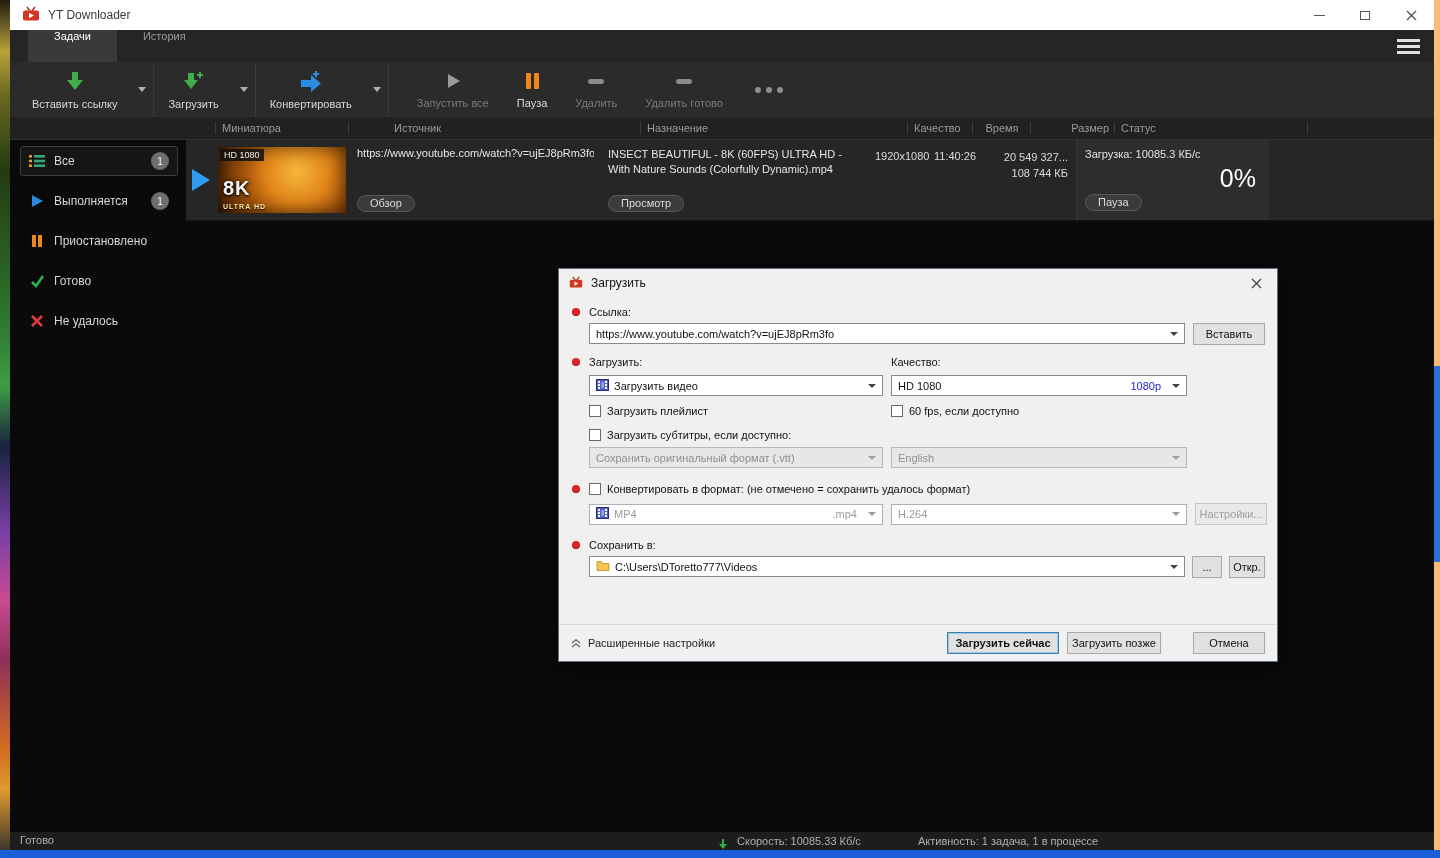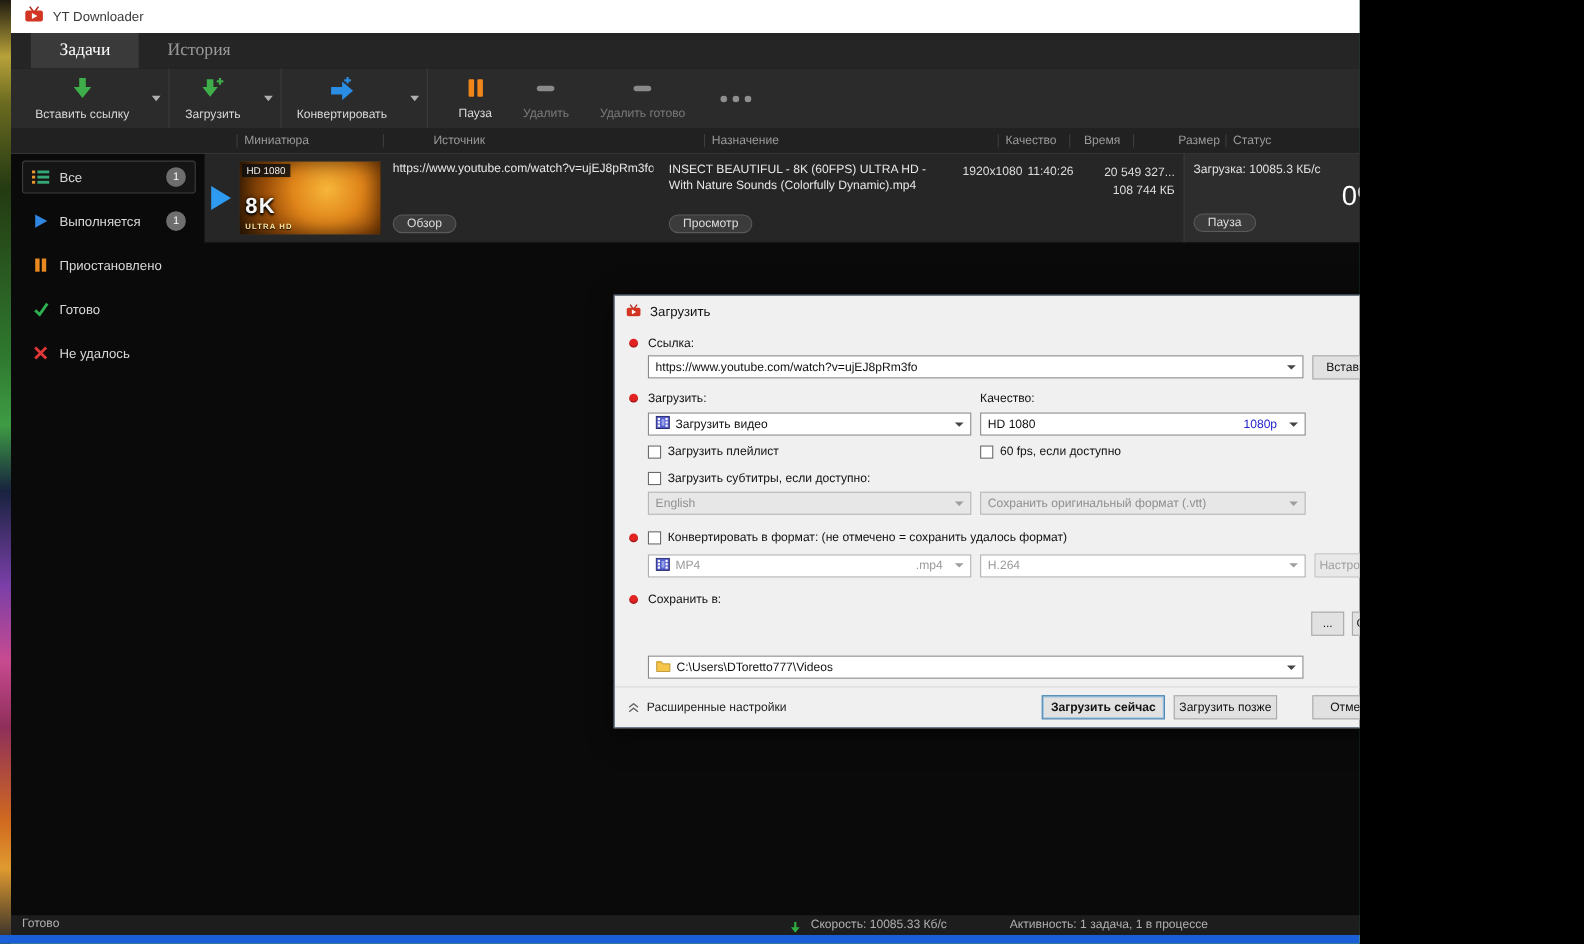--- a/index.html
+++ b/index.html
@@ -1,37 +1,37 @@
 <!DOCTYPE html>
 <html><head>
 <meta charset="utf-8">
 <style>
   * { margin:0; padding:0; box-sizing:border-box; }
   html,body { width:1440px; height:858px; background:#000; font-family:"Liberation Sans",sans-serif; overflow:hidden; }
-  .screen { position:relative; width:1236px; height:858px; background:#86efac; overflow:hidden; }
+  .screen { position:relative; width:1440px; height:858px; background:#fdba74; overflow:hidden; }
 
   
   .edge-left { position:absolute; left:0; top:0; width:10px; height:100%;
     background:linear-gradient(180deg,#201c10 0%,#b8a23a 6%,#6a6a20 11%,#243a12 20%,#2f7a30 38%,#3e9c44 45%,#18233f 52%,#7a3fa8 62%,#c84a90 70%,#8f2f5a 77%,#d06a20 87%,#e09a30 92%,#2a2a2a 100%); }
   .edge-right { position:absolute; right:0; top:366px; width:7px; height:196px; background:#2e6fd6; }
   .edge-bottom { position:absolute; left:0; bottom:0; width:100%; height:8px; background:#1a5ed8; z-index:5; }
 
   .window { position:absolute; left:10px; top:0; width:1424px; height:850px; background:#0a0a0a; display:flex; flex-direction:column; }
 
   
   .titlebar { flex:0 0 30px; background:#fff; display:flex; align-items:center; padding-left:12px; }
   .titlebar .title { font-size:12px; color:#3a3a3a; margin-left:8px; }
   .win-controls { margin-left:auto; display:flex; height:100%; }
   .win-btn { width:46px; display:flex; align-items:center; justify-content:center; }
   .glyph-min { width:11px; height:1px; background:#555; }
   .glyph-max { width:10px; height:9px; border:1px solid #555; }
 
   
   .tabbar { flex:0 0 32px; background:#252525; display:flex; align-items:stretch; padding-left:18px; position:relative; }
-  .tab { padding:0 26px; display:flex; align-items:center; font-size:16px; color:#9a9a9a;font-family:Liberation Serif, serif; }
+  .tab { padding:0 26px; display:flex; align-items:flex-start; font-size:11px; color:#9a9a9a; }
   .tab.active { background:#3a3a3a; color:#fff; }
   .hamburger { position:absolute; right:14px; top:9px; display:flex; flex-direction:column; gap:3px; }
   .hamburger div { width:23px; height:3px; background:#e0e0e0; }
 
   
   .toolbar { flex:0 0 55px; background:#2b2b2b; display:flex; align-items:stretch; padding-left:8px; }
   .tb-btn { display:flex; flex-direction:column; align-items:center; justify-content:center; gap:4px; padding:0 14px; font-size:11px; color:#d8d8d8; }
   .tb-btn.disabled { color:#7a7a7a; }
   .tb-chev { display:flex; align-items:center; padding:0 7px; border-right:1px solid #3a3a3a; }
   .chev-down { width:0; height:0; border-left:4px solid transparent; border-right:4px solid transparent; border-top:5px solid #b0b0b0; }
@@ -122,21 +122,21 @@
   .grid3 { display:grid; grid-template-columns:294px 296px 72px; column-gap:8px; align-items:center; }
   .r-labels { margin-top:11px; }
   .r-combos1 { margin-top:7px; }
   .r-cbx1 { margin-top:9px; }
   .r-subcbx { margin-top:12px; }
   .r-combos2 { margin-top:6px; }
   .r-convert { margin-top:15px; }
   .r-combos3 { margin-top:8px; }
   .r-save { margin-top:14px; }
   .r-path { margin-top:5px; display:flex; gap:7px; }
-  .r-path .combo { flex:1;margin-top:40px; }
+  .r-path .combo { flex:1; }
   .btn-dots { width:30px; flex:0 0 30px; }
   .btn-open { width:36px; flex:0 0 36px; }
   .cbx-row { display:flex; align-items:center; }
   .cbx { width:12px; height:12px; border:1px solid #6a6a6a; background:#fff; display:inline-block; margin-right:6px; flex:0 0 12px; }
   .dlg-footer { position:absolute; left:0; right:0; bottom:0; height:37px; border-top:1px solid #d8d8d8; display:flex; align-items:center; padding:0 12px; }
   .adv { display:flex; align-items:center; gap:7px; color:#222; }
   .dlg-footer .spacer { flex:1; }
   .btn-now { width:112px; }
   .btn-later { width:94px; margin-left:8px; }
   .btn-cancel { width:72px; margin-left:32px; }
@@ -217,20 +217,26 @@
               <path d="M17 1 v6 M14 4 h6" stroke="#2a8ce2" stroke-width="2" fill="none"></path>
             </svg></span>
         <span>Конвертировать</span>
       </div>
       <div class="tb-chev">
           <div class="chev-down"></div>
         </div>
 
       <div class="tb-gap"></div>
 
+      <div class="tb-btn disabled">
+        <span><svg width="20" height="20" viewBox="0 0 20 20">
+              <polygon points="5,3 17,10 5,17" fill="#9a9a9a"></polygon>
+            </svg></span>
+        <span>Запустить все</span>
+      </div>
 
       <div class="tb-btn">
         <span><svg width="20" height="20" viewBox="0 0 20 20">
               <rect x="4" y="2" width="5" height="16" rx="1" fill="#f0861a"></rect>
               <rect x="12" y="2" width="5" height="16" rx="1" fill="#f0861a"></rect>
             </svg></span>
         <span>Пауза</span>
       </div>
 
       <div class="tb-btn disabled">
@@ -444,25 +450,25 @@
           <div></div>
         </div>
 
         <div class="cbx-row r-subcbx">
           <span class="cbx"></span>
           <span class="lbl">Загрузить субтитры, если доступно:</span>
         </div>
 
         <div class="grid3 r-combos2">
           <div class="combo disabled">
+            <span class="val">Сохранить оригинальный формат (.vtt)</span>
+            <span class="arrow"></span>
+          </div>
+          <div class="combo disabled">
             <span class="val">English</span>
-            <span class="arrow"></span>
-          </div>
-          <div class="combo disabled">
-            <span class="val">Сохранить оригинальный формат (.vtt)</span>
             <span class="arrow"></span>
           </div>
           <div></div>
         </div>
 
         <div class="cbx-row r-convert has-dot">
           <span class="red-dot"></span>
           <span class="cbx"></span>
           <span class="lbl">Конвертировать в формат: (не отмечено = сохранить удалось формат)</span>
         </div>

